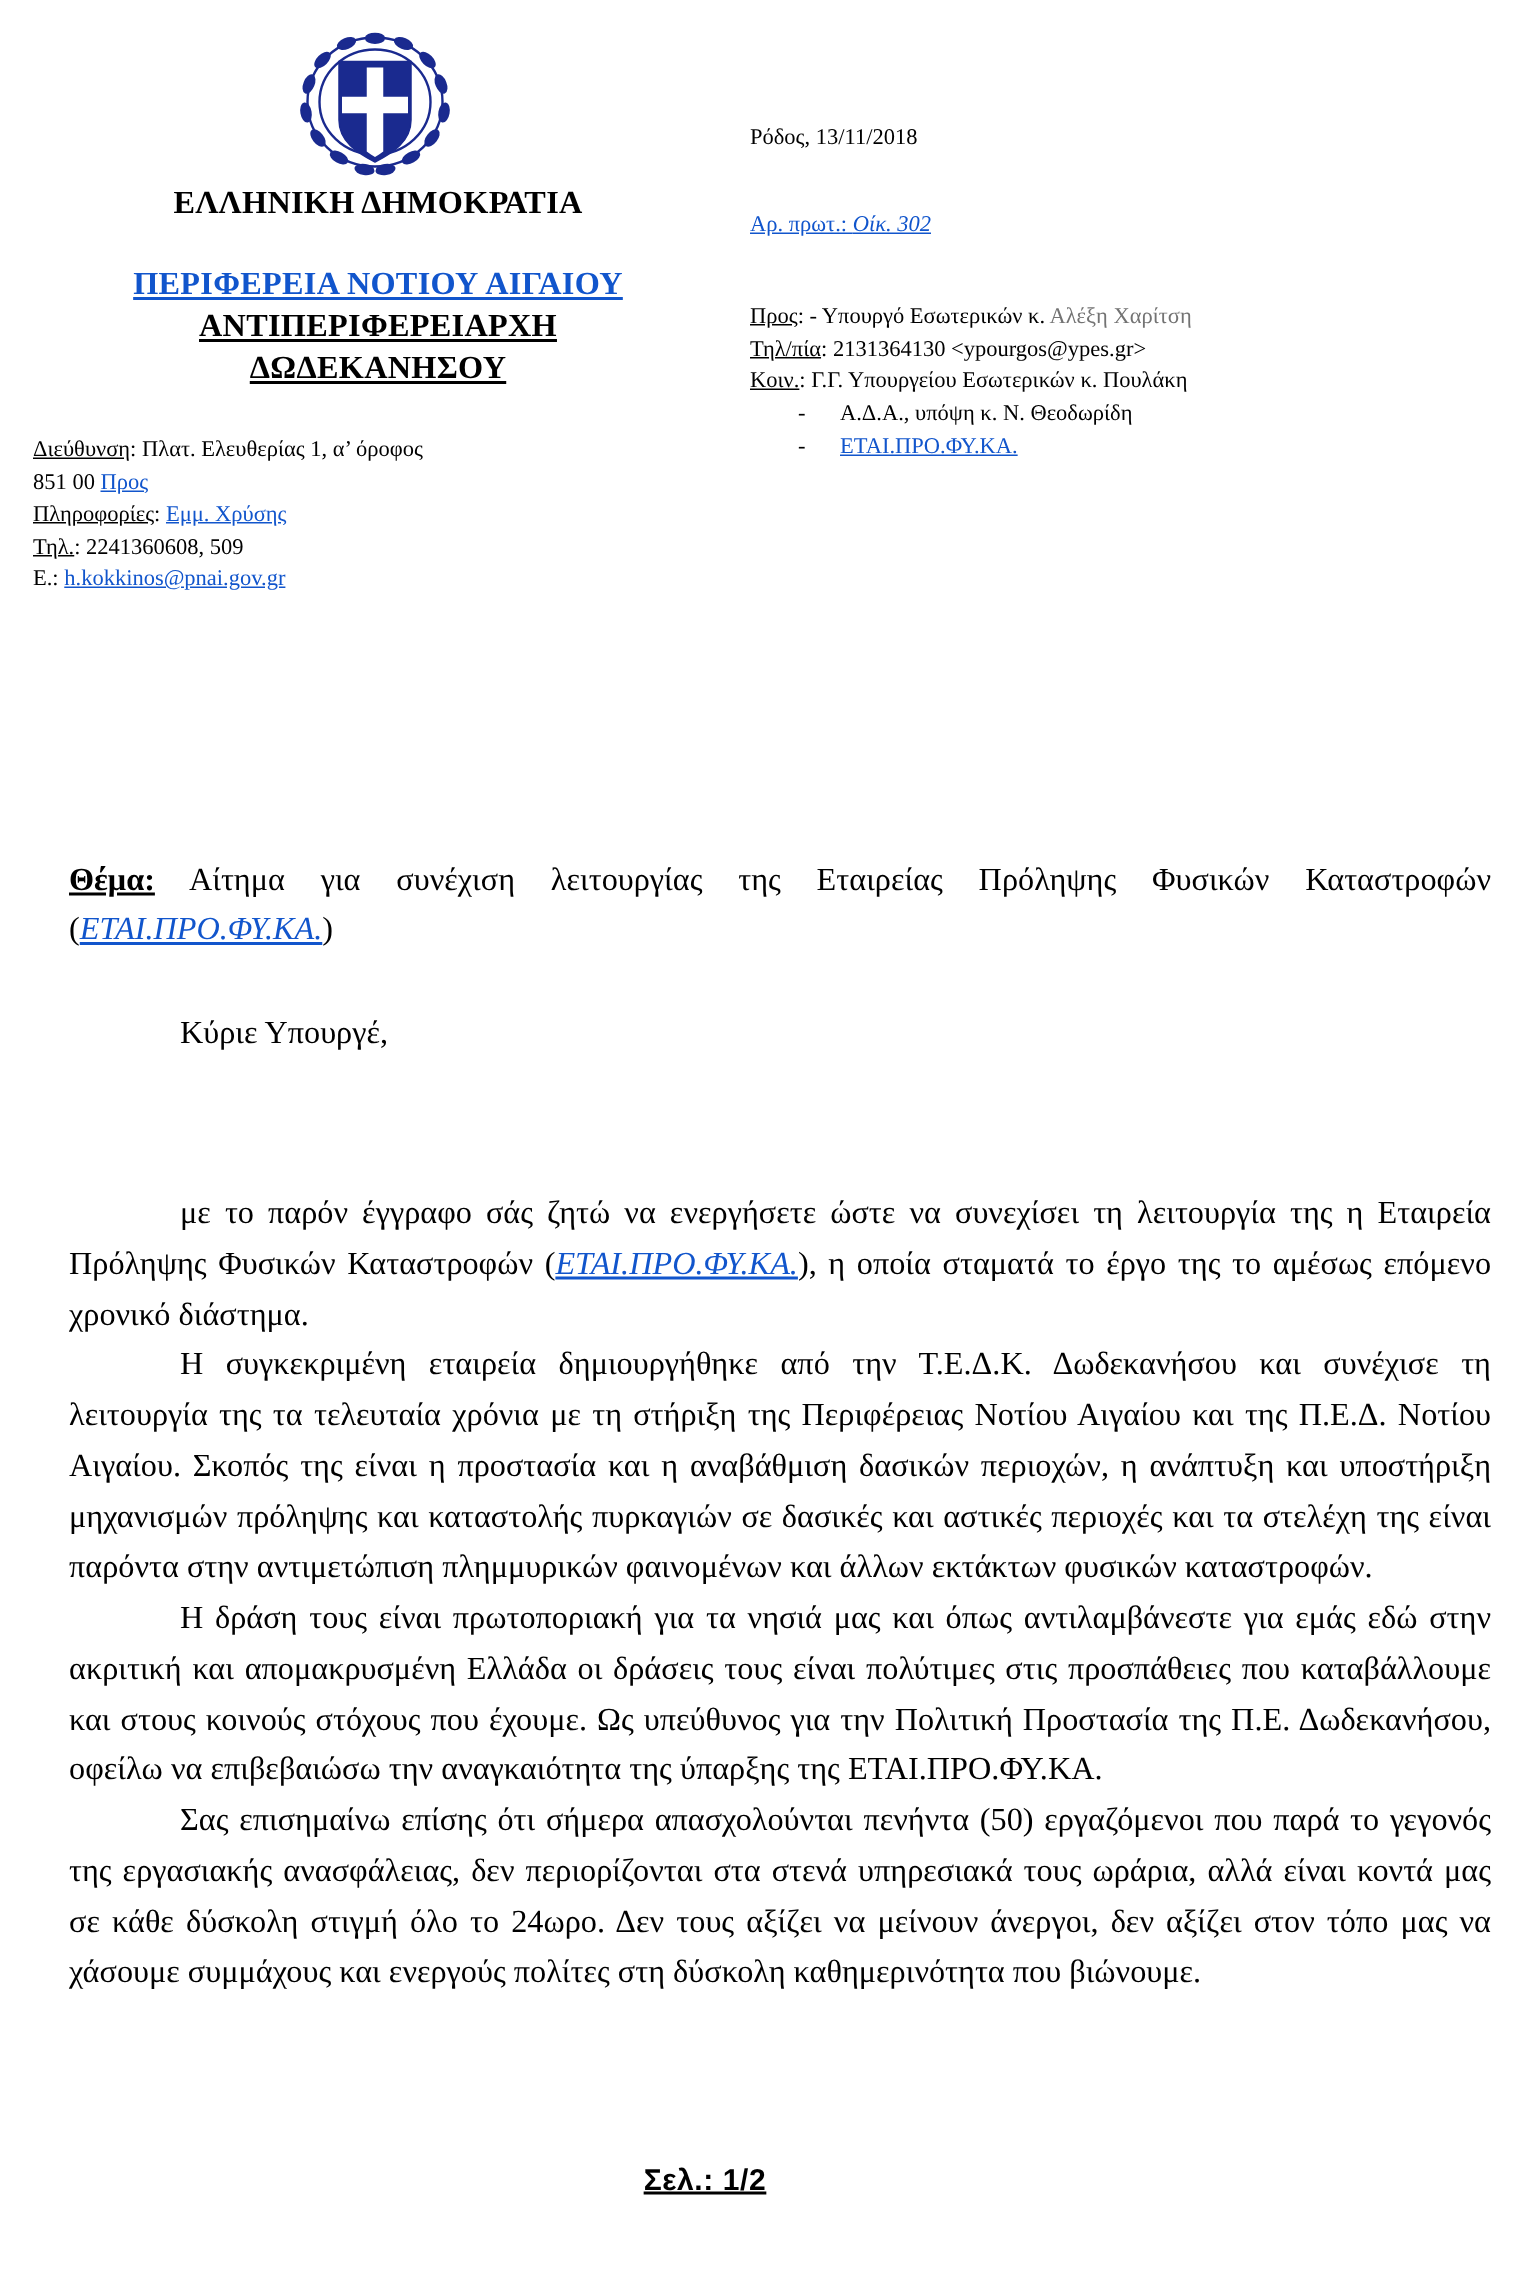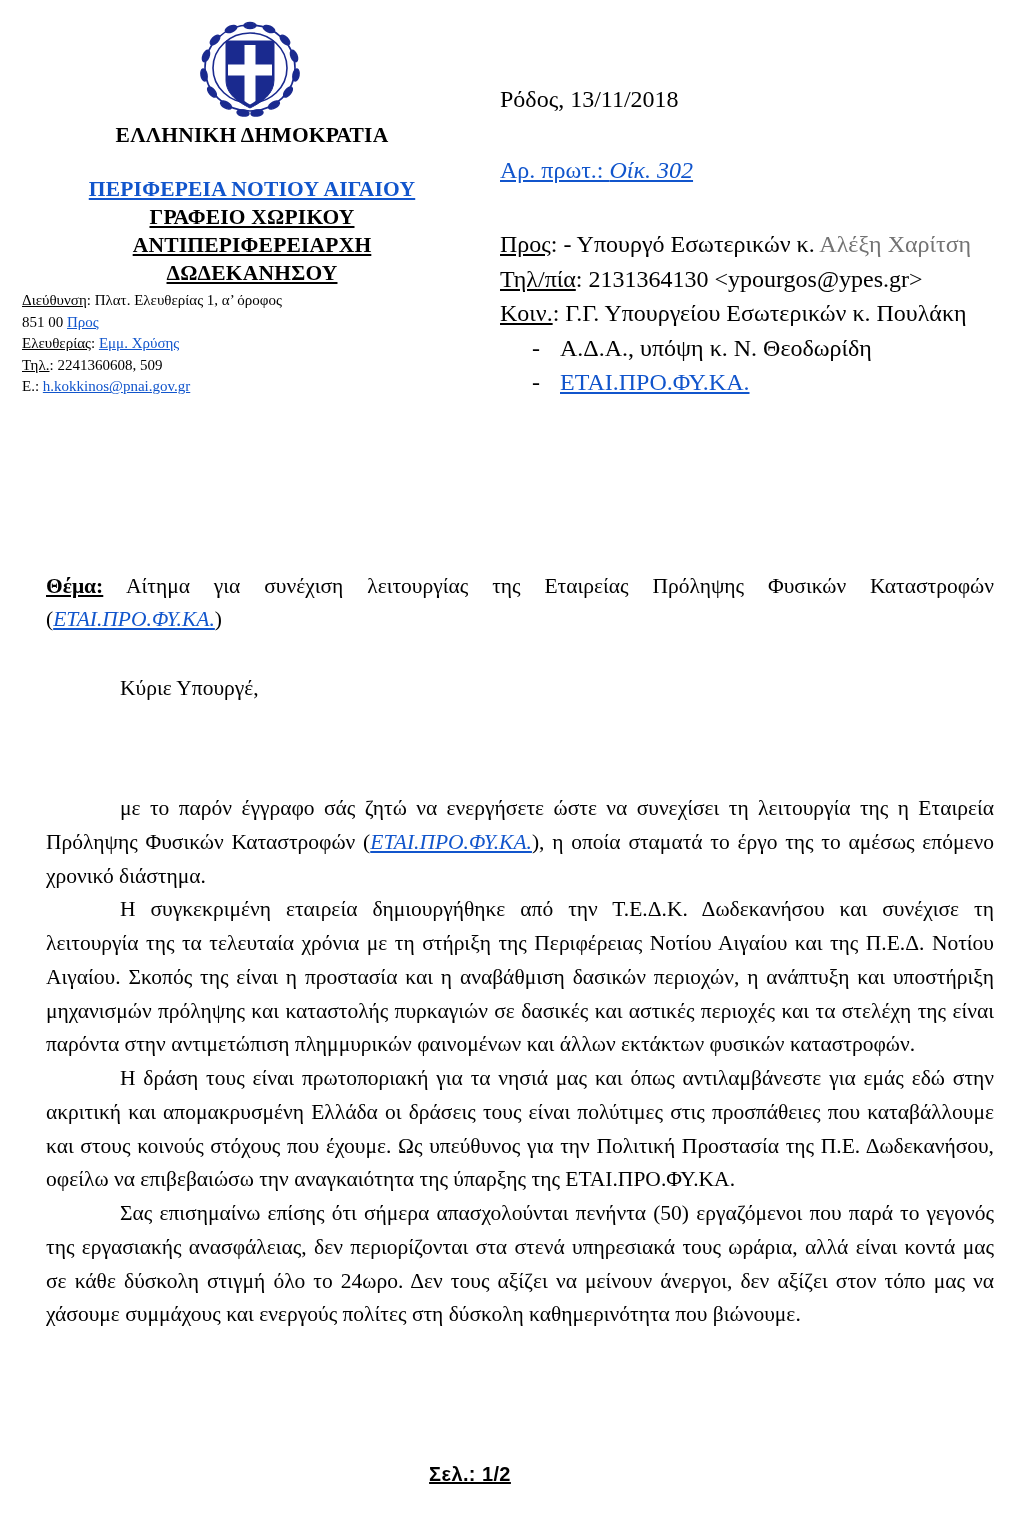--- a/index.html
+++ b/index.html
@@ -72,21 +72,21 @@
   .a-link {
     color: #1155cc;
     text-decoration: underline;
   }
 
   .right-block {
     position: absolute;
     left: 500px;
     top: 82px;
     width: 510px;
-    font-size: 24px;
+    font-size: 15px;
     line-height: 1.44;
   }
   .rb-date { margin-bottom: 36px; white-space: nowrap; }
   .rb-proto {
     margin-bottom: 40px;
     white-space: nowrap;
     color: #1155cc;
     text-decoration: underline;
   }
   .rb-proto .ital { font-style: italic; }
@@ -152,21 +152,20 @@
     text-indent: 74px;
   }
 
   
   .footer {
     position: absolute;
     left: 0;
     top: 1443px;
     width: 940px;
     text-align: center;
-    margin-top: 20px;
   }
   .page-num {
     font-family: "Liberation Sans", "DejaVu Sans", sans-serif;
     font-size: 20px;
     font-weight: bold;
     text-decoration: underline;
     color: #000;
     letter-spacing: 0.4px;
   }
   .doc-url {
@@ -214,29 +213,28 @@
 
         <path d="M30 23 H78 V62 C78 76 66 84 54 90 C42 84 30 76 30 62 Z" fill="#1a2a8f" stroke="#1a2a8f" stroke-width="1"></path>
 
         <path d="M48.5 27 H59.5 V46.5 H76 V57.5 H59.5 V83 C57.6 84.4 55.8 85.6 54 86.6 C52.2 85.6 50.4 84.4 48.5 83 V57.5 H32 V46.5 H48.5 Z" fill="#ffffff"></path>
       </svg>
     </div>
 
     <div class="org-block">
       <div class="org-line">ΕΛΛΗΝΙΚΗ ΔΗΜΟΚΡΑΤΙΑ</div>
       <div class="org-line link">ΠΕΡΙΦΕΡΕΙΑ ΝΟΤΙΟΥ ΑΙΓΑΙΟΥ</div>
-      <div class="org-line underline">ΓΡΑΦΕΙΟ ΧΩΡΙΚΟΥ</div>
       <div class="org-line underline">ΑΝΤΙΠΕΡΙΦΕΡΕΙΑΡΧΗ</div>
       <div class="org-line underline">ΔΩΔΕΚΑΝΗΣΟΥ</div>
     </div>
 
     <div class="contact-block">
       <div class="contact-line"><span class="lbl-u">Διεύθυνση</span><span>: Πλατ. Ελευθερίας 1, α’ όροφος</span></div>
       <div class="contact-line"><span>851 00 </span><span class="a-link">Προς</span></div>
-      <div class="contact-line"><span class="lbl-u">Ελευθερίας</span><span>: </span><span class="a-link">Εμμ. Χρύσης</span></div>
+      <div class="contact-line"><span class="lbl-u">Πληροφορίες</span><span>: </span><span class="a-link">Εμμ. Χρύσης</span></div>
       <div class="contact-line"><span class="lbl-u">Τηλ.</span><span>: 2241360608, 509</span></div>
       <div class="contact-line"><span>E.: </span><span class="a-link">h.kokkinos@pnai.gov.gr</span></div>
     </div>
 
     <div class="right-block">
       <div class="rb-date">Ρόδος, 13/11/2018</div>
       <div class="rb-proto"><span>Αρ. πρωτ.: </span><span class="ital">Οίκ. 302</span></div>
       <div class="rb-line"><span class="lbl-u">Προς</span><span>: - Υπουργό Εσωτερικών κ. </span><span class="gray">Αλέξη Χαρίτση</span></div>
       <div class="rb-line"><span class="lbl-u">Τηλ/πία</span><span>: 2131364130 &lt;ypourgos@ypes.gr&gt;</span></div>
       <div class="rb-line"><span class="lbl-u">Κοιν.</span><span>: Γ.Γ. Υπουργείου Εσωτερικών κ. Πουλάκη</span></div>

